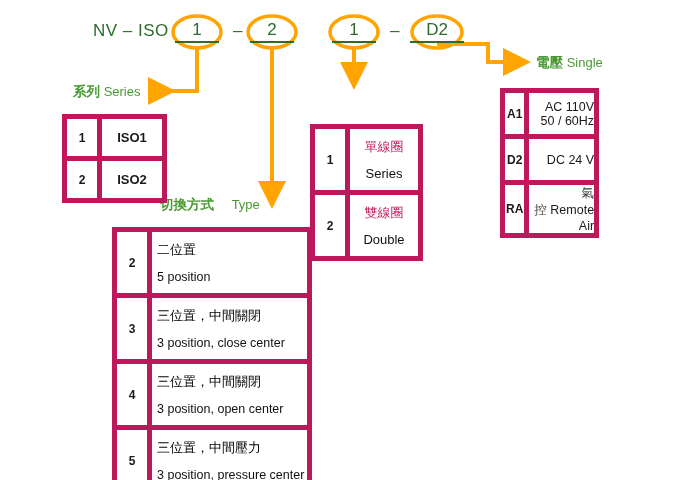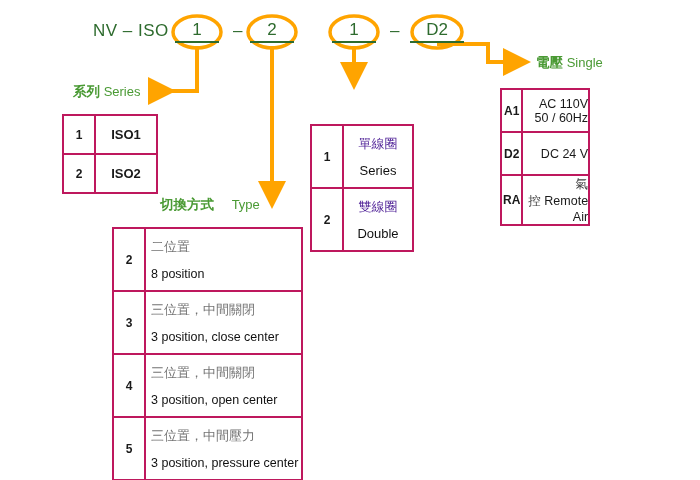--- a/index.html
+++ b/index.html
@@ -38,45 +38,45 @@
   }
   .grp-label .cjk{font-weight:bold;color:#4a9a34;font-size:13.5px;}
   .grp-label .en{font-weight:normal;color:#4a9a34;}
 
   
   table.spec{
     position:absolute;border-collapse:collapse;background:#fff;
     table-layout:fixed;
   }
   table.spec td{
-    border:2px solid #be185d;
+    border:5px solid #be185d;
     color:#1a1a1a;
     vertical-align:middle;
   }
   td.code-cell{
     text-align:center;font-size:12px;font-weight:bold;color:#000;
   }
   td.desc-cell{font-size:12.5px;}
 
   
   #tbl-series td.desc-cell{text-align:center;font-size:13px;font-weight:bold;}
   #tbl-series td{height:35px;}
   #tbl-series td.code-cell{width:28px;}
   #tbl-series td.desc-cell{width:58px;}
 
   #tbl-coil td{height:59px;}
   #tbl-coil td.code-cell{width:28px;}
   #tbl-coil td.desc-cell{width:60px;text-align:center;padding:0 4px;}
-  #tbl-coil .cjk{display:block;font-size:13px;color:#4c1d95;line-height:20px;margin-bottom:8px;}
+  #tbl-coil .cjk{display:block;font-size:13px;color:#be185d;line-height:20px;margin-bottom:8px;}
   #tbl-coil .en{display:block;font-size:13px;color:#111;line-height:18px;}
 
   #tbl-type td{height:59px;}
   #tbl-type td.code-cell{width:28px;}
   #tbl-type td.desc-cell{width:150px;padding:0 0 0 5px;text-align:left;}
-  #tbl-type .cjk{display:block;font-size:13px;color:#737373;line-height:20px;margin-bottom:9px;}
+  #tbl-type .cjk{display:block;font-size:13px;color:#000000;line-height:20px;margin-bottom:9px;}
   #tbl-type .en{display:block;font-size:12.5px;color:#111;line-height:16px;}
 
   #tbl-voltage td{height:39px;}
   #tbl-voltage td.code-cell{width:33px;}
   #tbl-voltage td.desc-cell{width:120px;padding:0 0 0 5px;font-size:12.5px;text-align:right;}
   #tbl-voltage .cjk{font-size:12.5px;color:#404040;}
 
   svg.conn{position:absolute;left:0;top:0;width:700px;height:480px;pointer-events:none;}
 </style>
 </head>
@@ -189,21 +189,21 @@
       </tr>
     </tbody>
   </table>
 
   <table class="spec" id="tbl-type" style="left:112px;top:227px;">
     <tbody>
       <tr>
         <td class="code-cell">2</td>
         <td class="desc-cell">
           <span class="cjk">二位置</span>
-          <span class="en">8 position</span>
+          <span class="en">5 position</span>
         </td>
       </tr>
       <tr>
         <td class="code-cell">3</td>
         <td class="desc-cell">
           <span class="cjk">三位置，中間關閉</span>
           <span class="en">3 position, close center</span>
         </td>
       </tr>
       <tr>

